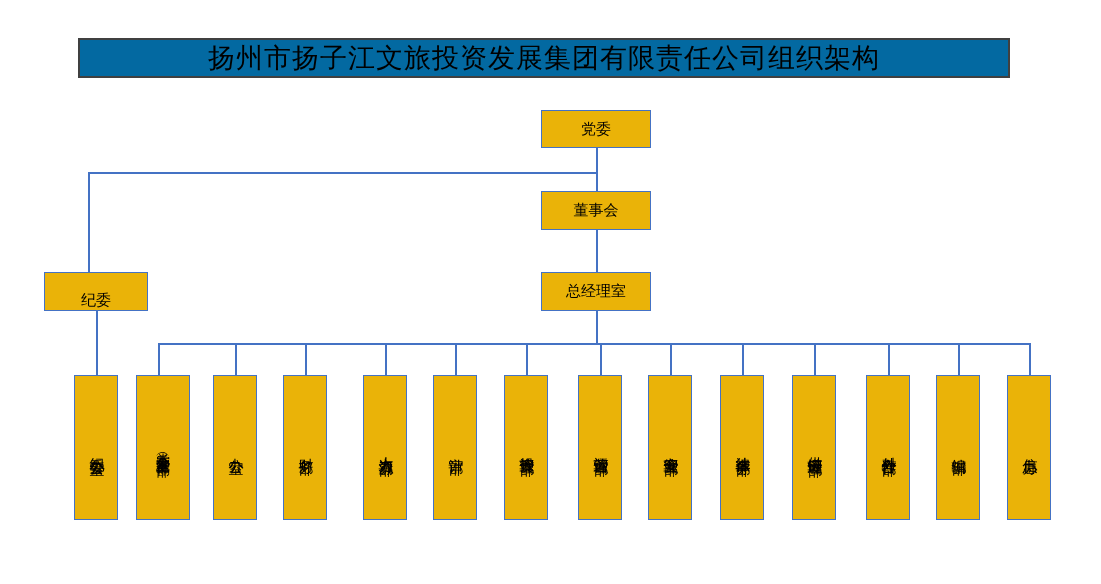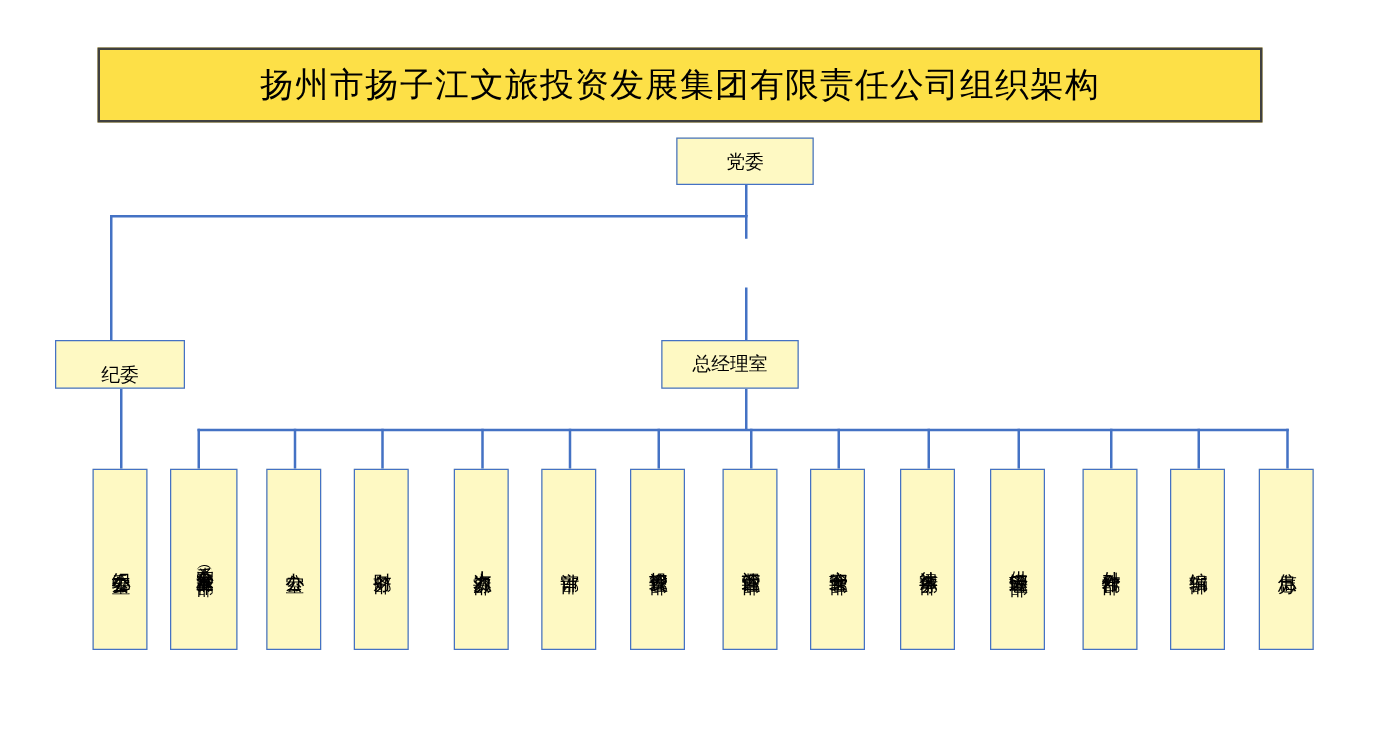--- a/index.html
+++ b/index.html
@@ -18,41 +18,41 @@
     position: absolute;
     left: 0; top: 0;
     width: 1101px;
     height: 584px;
   }
   .title-box {
     position: absolute;
     left: 78px;
     top: 38px;
     width: 932px;
-    height: 60px;
-    background: #fde047;
+    height: 40px;
+    background: #0369a1;
     border: 2px solid #404040;
     box-sizing: border-box;
     display: flex;
     align-items: center;
     justify-content: center;
   }
   .title-text {
     font-size: 27px;
     color: #000000;
     letter-spacing: 1px;
     font-family: "DejaVu Serif", "Liberation Serif", serif;
     font-weight: normal;
     white-space: nowrap;
   }
   .node {
     position: absolute;
     box-sizing: border-box;
     border: 1.5px solid #4472c4;
-    background: #fef9c3;
+    background: #eab308;
     display: flex;
     align-items: center;
     justify-content: center;
     color: #000000;
   }
   .node-h {
     font-size: 15px;
     white-space: nowrap;
   }
   .node-v {
@@ -110,26 +110,29 @@
   <div class="line line-v" style="left:742px; top:343px; height:32px;"></div>
   <div class="line line-v" style="left:814px; top:343px; height:32px;"></div>
   <div class="line line-v" style="left:888px; top:343px; height:32px;"></div>
   <div class="line line-v" style="left:958px; top:343px; height:32px;"></div>
   <div class="line line-v" style="left:1029px; top:343px; height:32px;"></div>
 
   <div class="node node-h" style="left:541px; top:110px; width:110px; height:38px;">
     <span>党委</span>
   </div>
 
+  <div class="node node-h" style="left:541px; top:191px; width:110px; height:39px;">
+    <span>董事会</span>
+  </div>
 
   <div class="node node-h" style="left:44px; top:272px; width:104px; height:39px;align-items:flex-end;">
     <span>纪委</span>
   </div>
 
-  <div class="node node-h" style="left:529px; top:272px; width:110px; height:39px;">
+  <div class="node node-h" style="left:541px; top:272px; width:110px; height:39px;">
     <span>总经理室</span>
   </div>
 
   <div class="node node-v" style="left:74px; top:375px; width:44px; height:145px;">
     <span>纪委办公室</span>
   </div>
 
   <div class="node node-v two-col" style="left:136px; top:375px; width:54px; height:145px;">
     <span>党委办公室（党群工作部）</span>
   </div>

